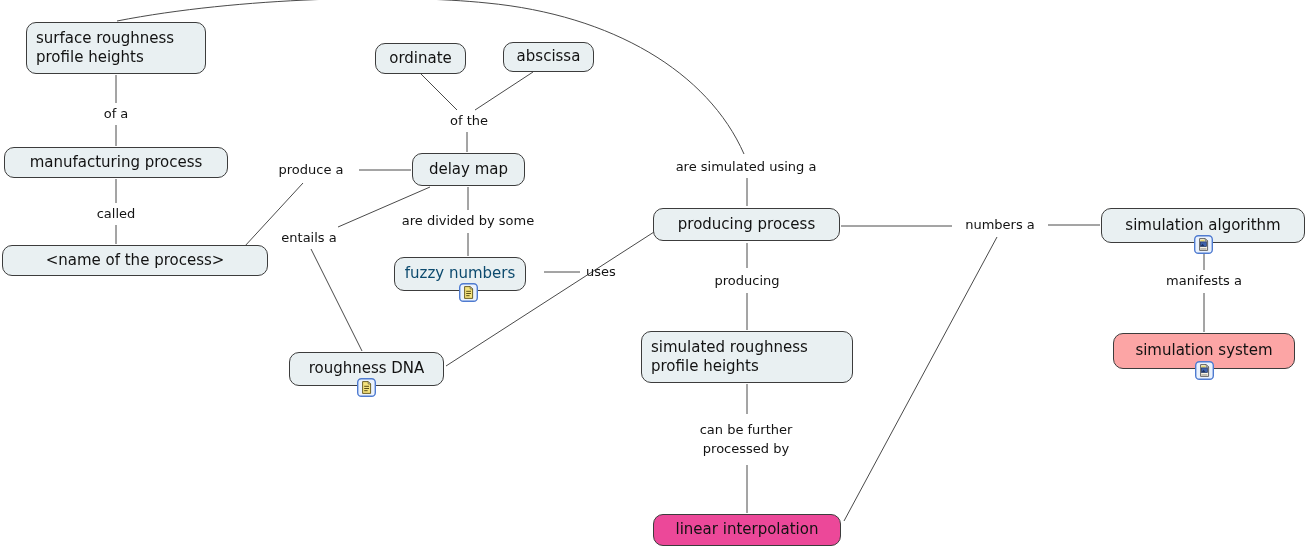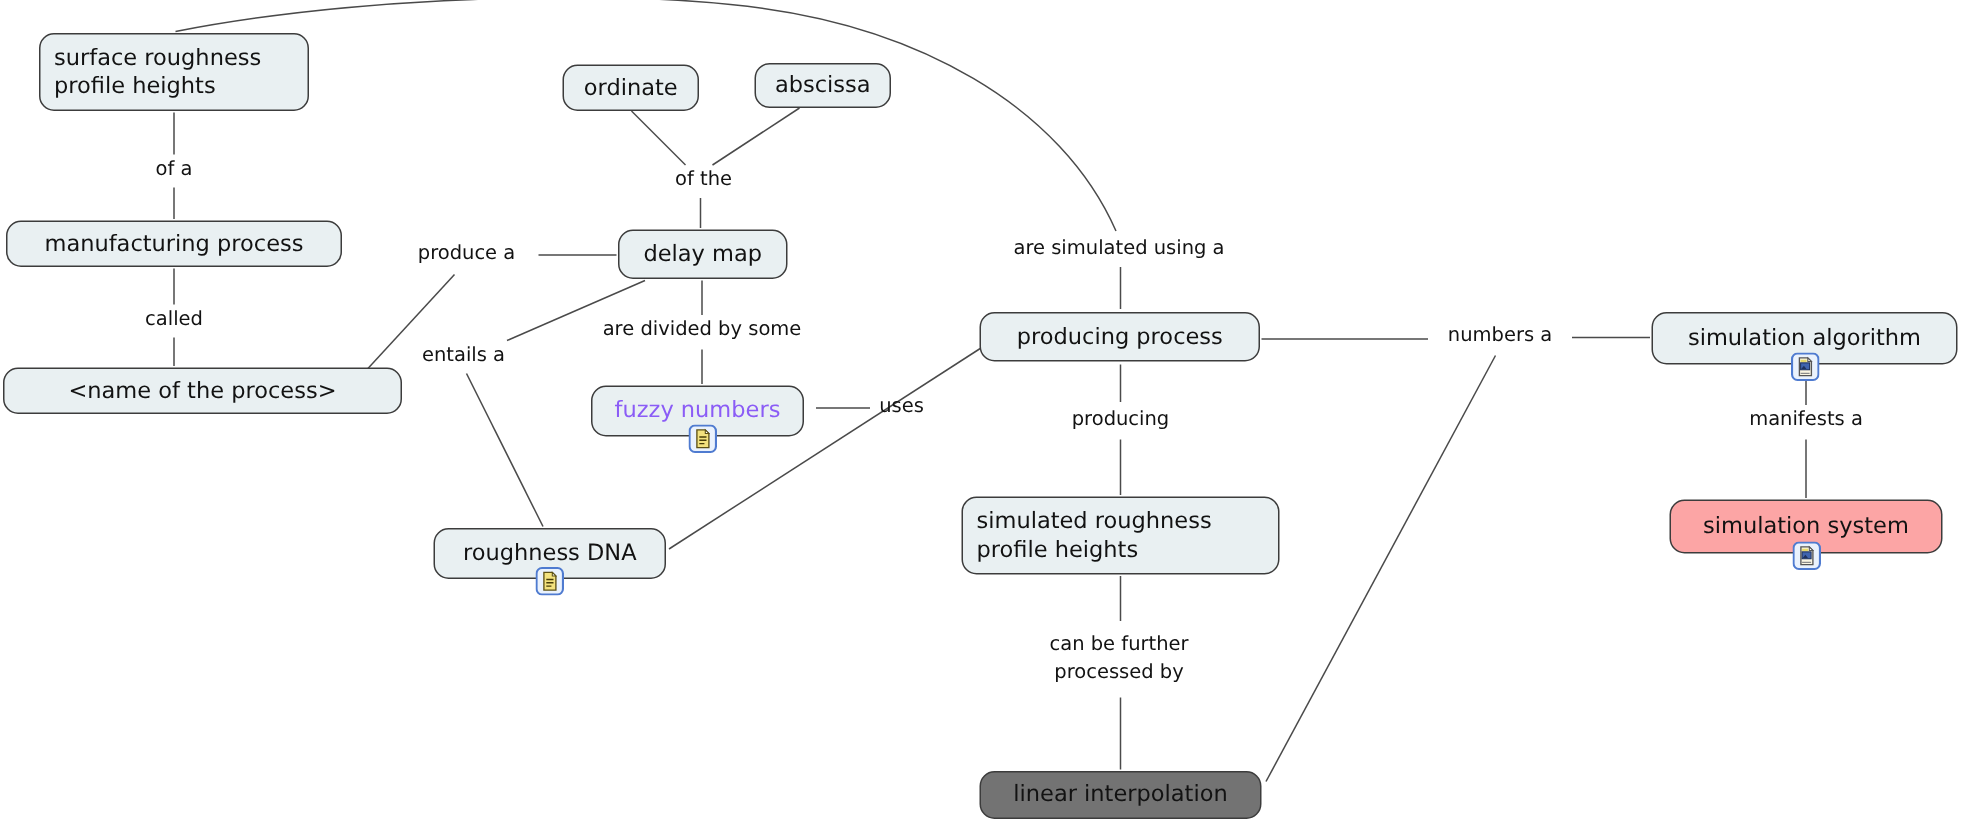--- a/index.html
+++ b/index.html
@@ -87,42 +87,42 @@
       <path d="M 117 21 C 240 -3 400 -6 487 3 C 612 15 708 72 744 154" fill="none" stroke="#4a4a4a" stroke-width="1"></path>
     </svg>
 
 <div class="concept left" style="left: 26px; top: 22px; width: 180px; height: 52px; background: rgb(233, 240, 242); border-color: rgb(60, 60, 60); color: rgb(18, 18, 18);">surface roughness
 profile heights</div>
     <div class="concept" style="left: 4px; top: 147px; width: 224px; height: 31px; background: rgb(233, 240, 242); border-color: rgb(60, 60, 60); color: rgb(18, 18, 18);">manufacturing process</div>
     <div class="concept" style="left: 2px; top: 245px; width: 266px; height: 31px; background: rgb(233, 240, 242); border-color: rgb(60, 60, 60); color: rgb(18, 18, 18);">&lt;name of the process&gt;</div>
     <div class="concept" style="left: 375px; top: 43px; width: 91px; height: 31px; background: rgb(233, 240, 242); border-color: rgb(60, 60, 60); color: rgb(18, 18, 18);">ordinate</div>
     <div class="concept" style="left: 503px; top: 42px; width: 91px; height: 30px; background: rgb(233, 240, 242); border-color: rgb(60, 60, 60); color: rgb(18, 18, 18);">abscissa</div>
     <div class="concept" style="left: 412px; top: 153px; width: 113px; height: 33px; background: rgb(233, 240, 242); border-color: rgb(60, 60, 60); color: rgb(18, 18, 18);">delay map</div>
-    <div class="concept" style="left: 394px; top: 257px; width: 142px; height: 34px; background: rgb(233, 240, 242); border-color: rgb(60, 60, 60); color: #8b5cf6;">fuzzy numbers</div>
+    <div class="concept" style="left: 394px; top: 257px; width: 132px; height: 34px; background: rgb(233, 240, 242); border-color: rgb(60, 60, 60); color: #0c4a6e;">fuzzy numbers</div>
     <div class="res-icon" style="left: 459px; top: 283px;"><svg width="19" height="19" viewBox="0 0 19 19">
         <rect x="0.7" y="0.7" width="17.6" height="17.6" rx="3.6" fill="#eaf2fd" stroke="#4f7bd0" stroke-width="1.4"></rect>
         <path d="M5.6 3.6 H11.2 L13.6 6 V15.4 H5.6 Z" fill="#f3e27e" stroke="#5d5116" stroke-width="0.9"></path>
         <path d="M11.2 3.6 V6 H13.6 Z" fill="#ffffff" stroke="#5d5116" stroke-width="0.7"></path>
         <line x1="7.2" y1="8.3" x2="12" y2="8.3" stroke="#473c09" stroke-width="0.9"></line>
         <line x1="7.2" y1="10.5" x2="12" y2="10.5" stroke="#473c09" stroke-width="0.9"></line>
         <line x1="7.2" y1="12.7" x2="10.6" y2="12.7" stroke="#473c09" stroke-width="0.9"></line>
       </svg></div>
     <div class="concept" style="left: 289px; top: 352px; width: 155px; height: 34px; background: rgb(233, 240, 242); border-color: rgb(60, 60, 60); color: rgb(18, 18, 18);">roughness DNA</div>
     <div class="res-icon" style="left: 357px; top: 378px;"><svg width="19" height="19" viewBox="0 0 19 19">
         <rect x="0.7" y="0.7" width="17.6" height="17.6" rx="3.6" fill="#eaf2fd" stroke="#4f7bd0" stroke-width="1.4"></rect>
         <path d="M5.6 3.6 H11.2 L13.6 6 V15.4 H5.6 Z" fill="#f3e27e" stroke="#5d5116" stroke-width="0.9"></path>
         <path d="M11.2 3.6 V6 H13.6 Z" fill="#ffffff" stroke="#5d5116" stroke-width="0.7"></path>
         <line x1="7.2" y1="8.3" x2="12" y2="8.3" stroke="#473c09" stroke-width="0.9"></line>
         <line x1="7.2" y1="10.5" x2="12" y2="10.5" stroke="#473c09" stroke-width="0.9"></line>
         <line x1="7.2" y1="12.7" x2="10.6" y2="12.7" stroke="#473c09" stroke-width="0.9"></line>
       </svg></div>
     <div class="concept" style="left: 653px; top: 208px; width: 187px; height: 33px; background: rgb(233, 240, 242); border-color: rgb(60, 60, 60); color: rgb(18, 18, 18);">producing process</div>
     <div class="concept left" style="left: 641px; top: 331px; width: 212px; height: 52px; background: rgb(233, 240, 242); border-color: rgb(60, 60, 60); color: rgb(18, 18, 18);">simulated roughness
 profile heights</div>
-    <div class="concept" style="left: 653px; top: 514px; width: 188px; height: 32px; background: #737373; border-color: rgb(60, 60, 60); color: rgb(18, 18, 18);">linear interpolation</div>
+    <div class="concept" style="left: 653px; top: 514px; width: 188px; height: 32px; background: #ec4899; border-color: rgb(60, 60, 60); color: rgb(18, 18, 18);">linear interpolation</div>
     <div class="concept" style="left: 1101px; top: 208px; width: 204px; height: 35px; background: rgb(233, 240, 242); border-color: rgb(60, 60, 60); color: rgb(18, 18, 18);">simulation algorithm</div>
     <div class="res-icon" style="left: 1193.5px; top: 235px;"><svg width="19" height="19" viewBox="0 0 19 19">
         <rect x="0.7" y="0.7" width="17.6" height="17.6" rx="3.6" fill="#eaf2fd" stroke="#4f7bd0" stroke-width="1.4"></rect>
         <path d="M5.6 3.6 H11.2 L13.6 6 V15.4 H5.6 Z" fill="#fbf6e2" stroke="#555555" stroke-width="0.9"></path>
         <path d="M11.2 3.6 V6 H13.6 Z" fill="#ffffff" stroke="#555555" stroke-width="0.7"></path>
         <rect x="6.4" y="4.8" width="4" height="1.6" fill="#e6d96a"></rect>
         <rect x="6.4" y="6.9" width="6" height="4.6" fill="#4064ae" stroke="#1d315e" stroke-width="0.7"></rect>
         <path d="M6.8 11 L8.6 8.8 L10.3 11 Z" fill="#1d315e"></path>
         <line x1="6.4" y1="13.9" x2="12.4" y2="13.9" stroke="#8a8a8a" stroke-width="0.9"></line>
       </svg></div>

